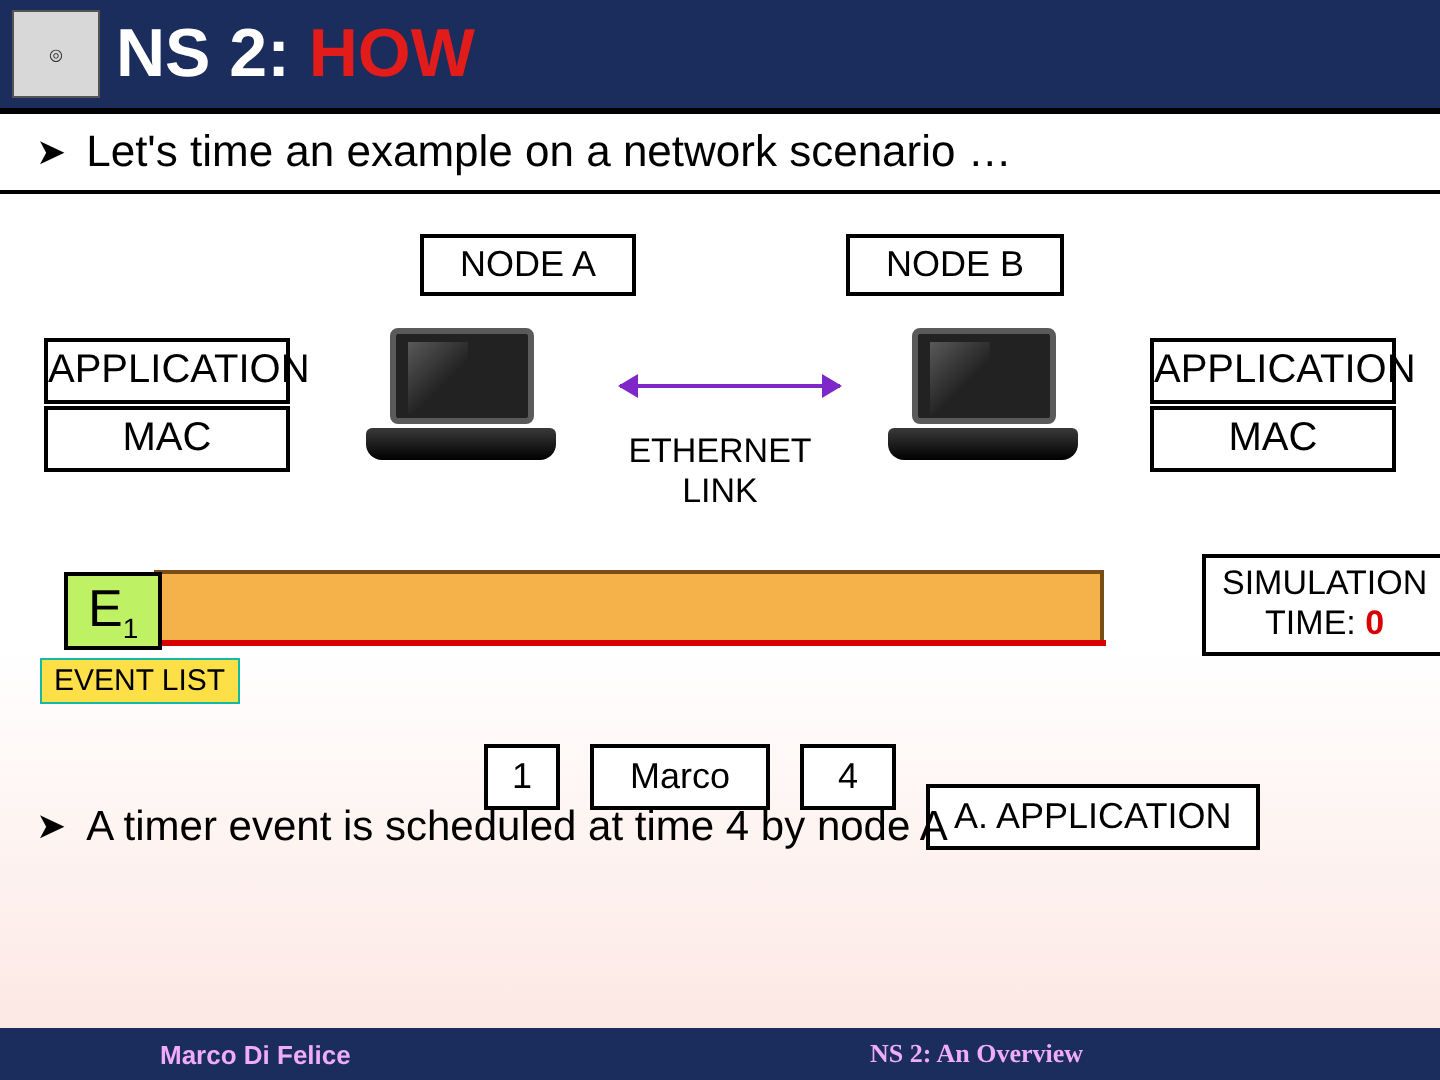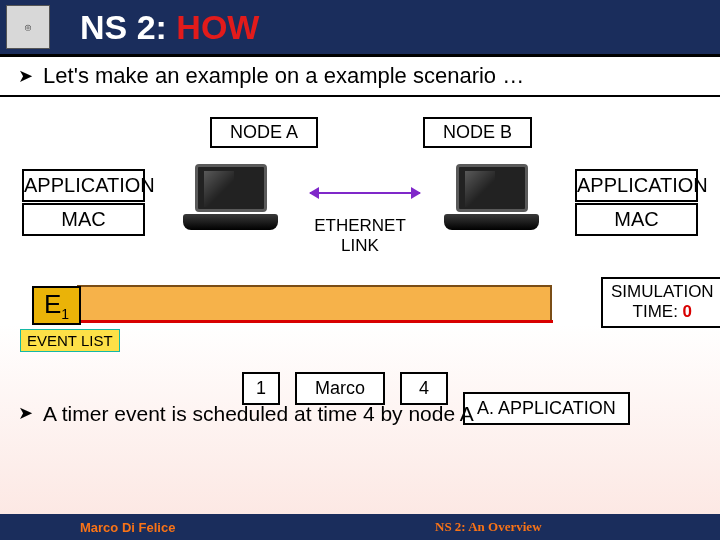--- a/index.html
+++ b/index.html
@@ -25,21 +25,21 @@
     margin-left: 6px;
     background: #d8d8d8;
     border: 1px solid #555;
     display: flex;
     align-items: center;
     justify-content: center;
     font-size: 8px;
     color: #333;
   }
   .title-text {
-    margin-left: 30px;
+    margin-left: 8px;
     font-size: 34px;
     font-weight: bold;
     font-family: "Comic Sans MS", cursive, sans-serif;
     color: #fff;
   }
   .title-text .how { color: #e21b1b; }
   .subbar {
     border-top: 2px solid #000;
     border-bottom: 2px solid #000;
     background: #fff;
@@ -115,21 +115,21 @@
   }
   .laptop .base {
     width: 95px; height: 16px;
     background: linear-gradient(#3a3a3a,#000);
     border-radius: 3px 3px 8px 8px;
     margin-top: 2px;
   }
   .e1box {
     position: absolute;
     border: 2px solid #000;
-    background: #eab308;
+    background: #bef264;
     font-size: 26px;
     padding: 1px 10px;
   }
   .e1box sub { font-size: 14px; }
   .simbox {
     position: absolute;
     border: 2px solid #000;
     background: #fff;
     font-size: 17px;
     text-align: center;
@@ -174,41 +174,41 @@
     display: flex;
     gap: 10px;
     align-items: flex-start;
   }
   .footer {
     position: absolute;
     left: 0; bottom: 0;
     width: 720px;
     height: 26px;
     background: #1a2d5c;
-    color: #f97316;
+    color: #f0abfc;
     font-size: 13px;
     display: flex;
     align-items: center;
   }
   .footer .l { padding-left: 80px; font-weight: bold; }
   .footer .r { position: absolute; left: 435px; font-weight: bold; font-family: Liberation Serif, serif; }
 </style>
 </head>
 <body>
 
 <div class="titlebar">
   <div class="seal">◎</div>
   <div class="title-text">
     <span>NS 2: </span><span class="how">HOW</span>
   </div>
 </div>
 
 <div class="subbar">
   <span class="chev">➤</span>
-  <span>Let's make an example on a example scenario …</span>
+  <span>Let's time an example on a network scenario …</span>
 </div>
 
 <div class="canvas">
 
   <div class="nodebox" style="left:210px; top:20px;">NODE A</div>
   <div class="nodebox" style="left:423px; top:20px;">NODE B</div>
 
   <div class="laptop" style="left:183px; top:67px;">
     <div class="screen"></div>
       <div class="base"></div>

